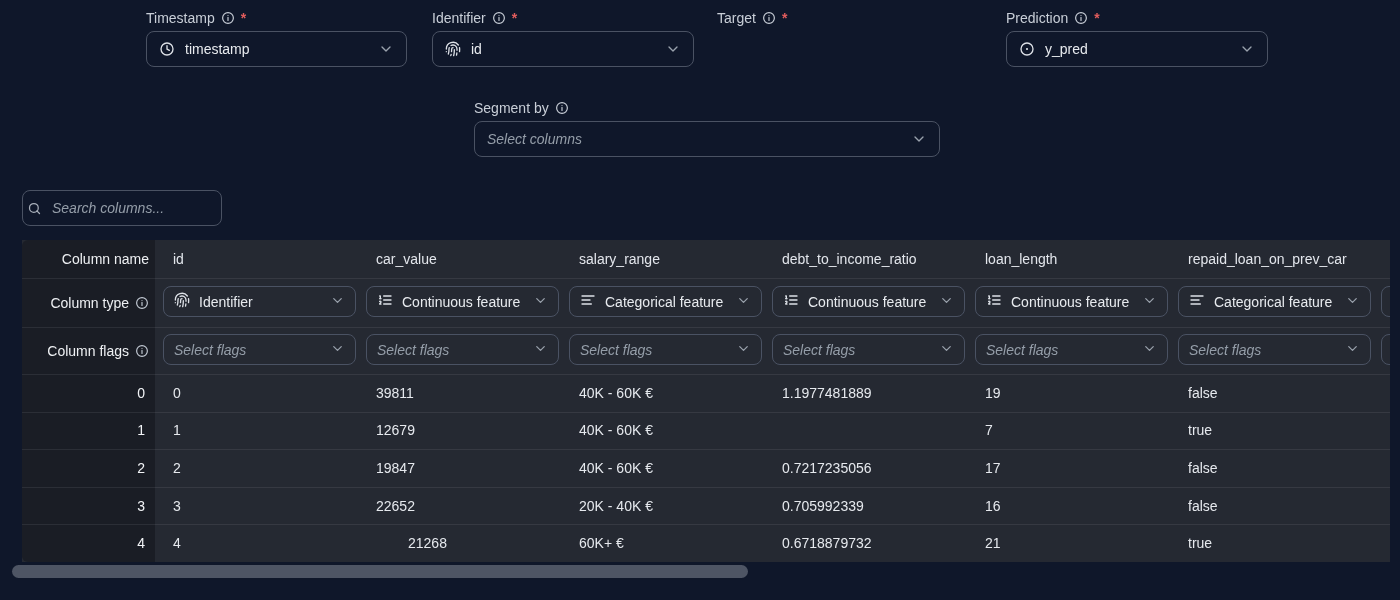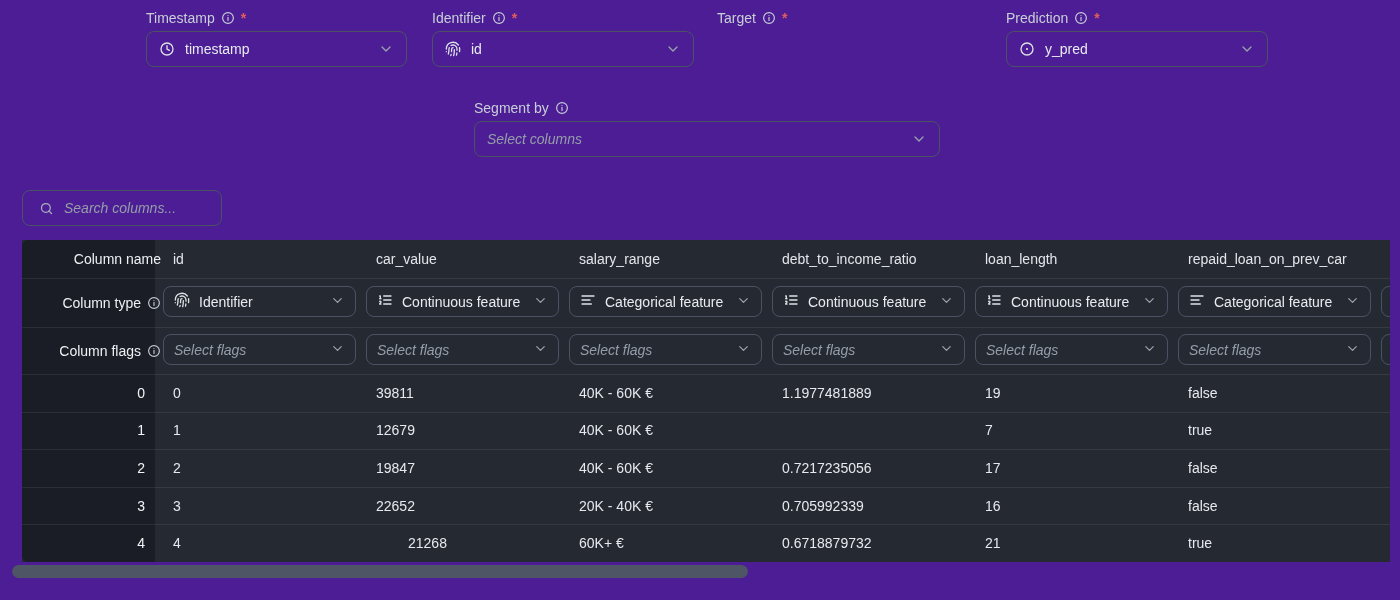--- a/index.html
+++ b/index.html
@@ -1,45 +1,45 @@
 <!DOCTYPE html>
 <html><head>
 <meta charset="utf-8">
 <style>
   html,body{margin:0;padding:0;background:#282d36;}
-  #app{position:relative;width:1400px;height:600px;background:#4c1d95;overflow:hidden;
+  #app{position:relative;width:1400px;height:600px;background:#0f172a;overflow:hidden;
        font-family:"Liberation Sans",sans-serif;color:#e8ebef;font-size:14px;}
 
   
   .field{position:absolute;top:8px;}
   .flabel{display:flex;align-items:center;gap:6px;height:20px;color:#c9cfd8;font-size:14px;}
   .flabel .req{color:#e25d5d;font-weight:bold;}
   .icon14 svg{width:14px;height:14px;display:block;}
   .icon16 svg{width:16px;height:16px;display:block;}
   .select{margin-top:3px;height:34px;border:1px solid #4a5263;border-radius:8px;
           display:flex;align-items:center;gap:10px;padding:0 12px;cursor:pointer;
           color:#e8ebef;background:transparent;}
   .select .chev{margin-left:auto;color:#9aa2ad;}
   .select.focused{border-color:#5080f5;box-shadow:0 0 0 2px #282d36,0 0 0 4px #4c7df0;}
   .placeholder{font-style:italic;color:#959ea9;}
   .ficon{color:#dde1e7;}
 
   
   .searchbox{position:absolute;left:22px;top:190px;width:200px;height:36px;border:1px solid #4a5263;
-             border-radius:8px;display:flex;align-items:center;gap:8px;padding:0 16px;box-sizing:border-box;}
+             border-radius:8px;display:flex;align-items:center;gap:8px;padding:0 4px;box-sizing:border-box;}
   .searchbox svg{width:15px;height:15px;color:#aab1bc;flex:none;}
   .searchbox input{background:transparent;border:none;outline:none;color:#e8ebef;width:100%;
                    font:14px "Liberation Sans",sans-serif;}
   .searchbox input::placeholder{font-style:italic;color:#959ea9;}
 
   
   #table{position:absolute;left:22px;top:240px;width:1368px;height:322px;background:#252932;overflow:hidden;}
   #indexcol{position:absolute;left:0;top:0;width:133px;height:322px;background:#1a1d25;
             border-radius:6px 0 0 6px;}
-  .rowhead{position:absolute;left:16px;width:133px;display:flex;align-items:center;justify-content:flex-end;
+  .rowhead{position:absolute;left:4px;width:133px;display:flex;align-items:center;justify-content:flex-end;
            gap:6px;padding-right:10px;box-sizing:border-box;color:#eef0f3;font-weight:500;}
   .rowhead .icon14{color:#c3cad4;}
   .th{position:absolute;top:0;height:38px;display:flex;align-items:center;color:#e3e6ec;}
   .sep{position:absolute;left:0;width:1368px;height:1px;background:rgba(255,255,255,0.08);}
   .cell-select{position:absolute;width:193px;height:31px;border:1px solid #4a5263;border-radius:8px;
                display:flex;align-items:center;gap:9px;padding:0 10px;box-sizing:border-box;cursor:pointer;
                color:#e8ebef;}
   .cell-select .chev{margin-left:auto;color:#9aa2ad;}
   .cell-select .ticon{color:#dde1e7;}
   .idxcell{position:absolute;left:0;width:133px;display:flex;align-items:center;justify-content:flex-end;

